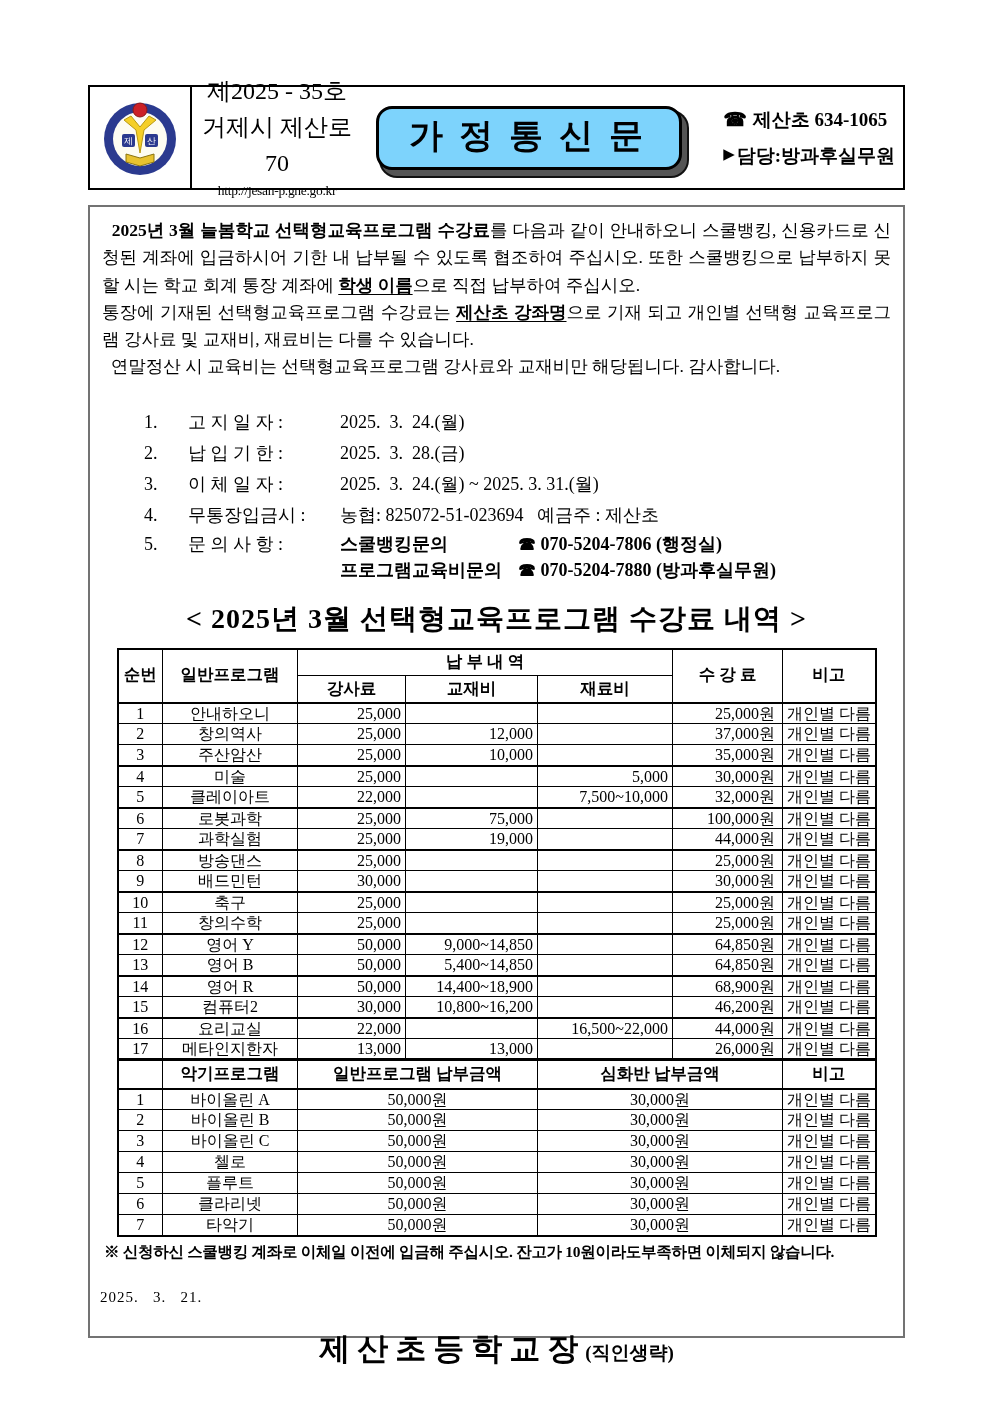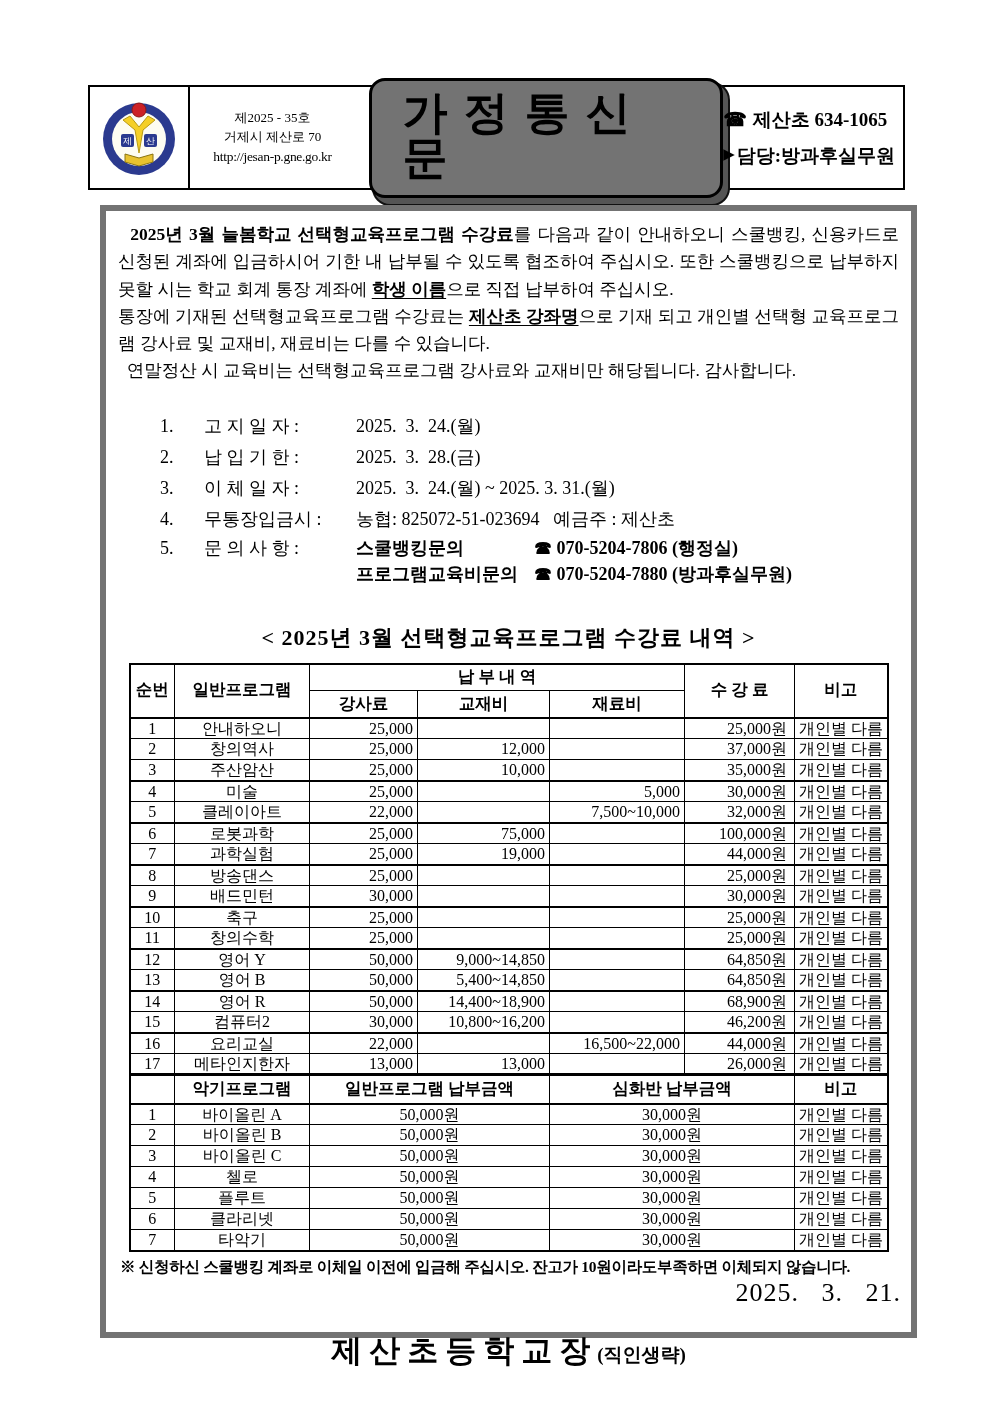--- a/index.html
+++ b/index.html
@@ -12,66 +12,66 @@
   
   .header-box{
     position:absolute; left:88px; top:85px; width:817px; height:105px;
     border:2px solid #000; display:flex; align-items:center;
   }
   .logo-cell{
     width:102px; height:100%; border-right:2px solid #000;
     display:flex; align-items:center; justify-content:center;
   }
   .pub-info{ width:170px; text-align:center; line-height:1.5; }
-  .pub-no,.pub-addr{ font-size:13px; }
+  .pub-no,.pub-addr{ font-size:24px; }
   .pub-url{ font-size:13.5px; font-weight:normal; letter-spacing:-0.3px; }
   .title-badge{
     margin-left:14px; padding:10px 20px 14px 30px;
     border:3px solid #000; border-radius:16px;
     box-shadow:5px 6px 0 0 #555, 5px 6px 0 2px #111;
-    font-size:45px; font-weight:bold; letter-spacing:16px; line-height:1;
-    background:#737373;
+    font-size:34px; font-weight:bold; letter-spacing:16px; line-height:1;
+    background:#7dd3fc;
   }
   .contact{ margin-left:auto; margin-right:8px; font-size:19px; font-weight:bold; line-height:1.85; white-space:nowrap; }
   .contact .row{ display:flex; align-items:center; }
   .phone-glyph{ margin-right:6px; }
   .arrow-glyph{ font-size:15px; margin-right:2px; }
 
   
   .main-box{
-    position:absolute; left:100px; top:205px; width:817px; height:1133px;
-    border:6px solid #737373; padding:8px 10px 0 10px;
+    position:absolute; left:88px; top:205px; width:817px; height:1133px;
+    border:2px solid #737373; padding:8px 10px 0 10px;
   }
   .intro{ font-size:17.5px; line-height:1.56; text-align:justify; padding:2px 2px 0 2px; }
   .b{ font-weight:bold; }
   .u{ font-weight:bold; text-decoration:underline; text-underline-offset:3px; }
 
   .info-list{ margin:26px 0 0 44px; font-size:18px; }
   .info-item{ display:flex; align-items:center; min-height:31px; line-height:1.45; }
   .info-num{ width:44px; }
   .info-label{ width:152px; white-space:pre; }
   .info-value{ flex:1; }
   .transfer-note{ font-size:14.5px; line-height:1.3; }
   .inquiry-line{ display:flex;font-weight:bold; }
   .inquiry-name{ width:178px; }
 
-  .table-title{ text-align:center; font-size:22px; font-weight:bold; margin-top:36px; letter-spacing:1px; }
+  .table-title{ text-align:center; font-size:28px; font-weight:bold; margin-top:17px; letter-spacing:1px; }
 
   table{ border-collapse:collapse; margin:10px auto 0 auto; width:758px; table-layout:fixed; border:2px solid #000; }
   th,td{ border:1px solid #000; font-size:16px; height:21px; padding:0 4px; line-height:1.15; overflow:hidden; white-space:nowrap; }
   thead th{ font-weight:bold; height:27px; font-size:16.5px; }
   .rs, tr.sub th{ border-bottom:2px solid #000; }
   tr.thick td{ border-bottom-width:2px; }
   tr.ihead th{ font-weight:bold; height:29px; border-top:3px solid #000; border-bottom:2px solid #000; font-size:16.5px; }
   .c-no,.c-name,.c-note,.c-general,.c-advanced{ text-align:center; }
   .c-fee,.c-book,.c-material{ text-align:right; }
   .c-total{ text-align:right; padding-right:7px;margin-left:14px; }
 
   .footer-note{ font-size:15.5px; font-weight:bold; margin:5px 0 0 4px; letter-spacing:-0.3px; }
-  .doc-date{ text-align:right; font-size:26px; letter-spacing:1px; }
+  .doc-date{ text-align:left; font-size:15px; margin-top:26px; letter-spacing:1px; }
   .signature{ text-align:center; margin-top:22px; }
   .sig-name{ font-size:31px; font-weight:bold; letter-spacing:7px; }
   .sig-suffix{ font-size:19px; font-weight:bold; letter-spacing:0; }
 </style>
 </head>
 <body>
 
 <div class="header-box">
   <div class="logo-cell">
     <svg width="80" height="80" viewBox="0 0 80 80">

